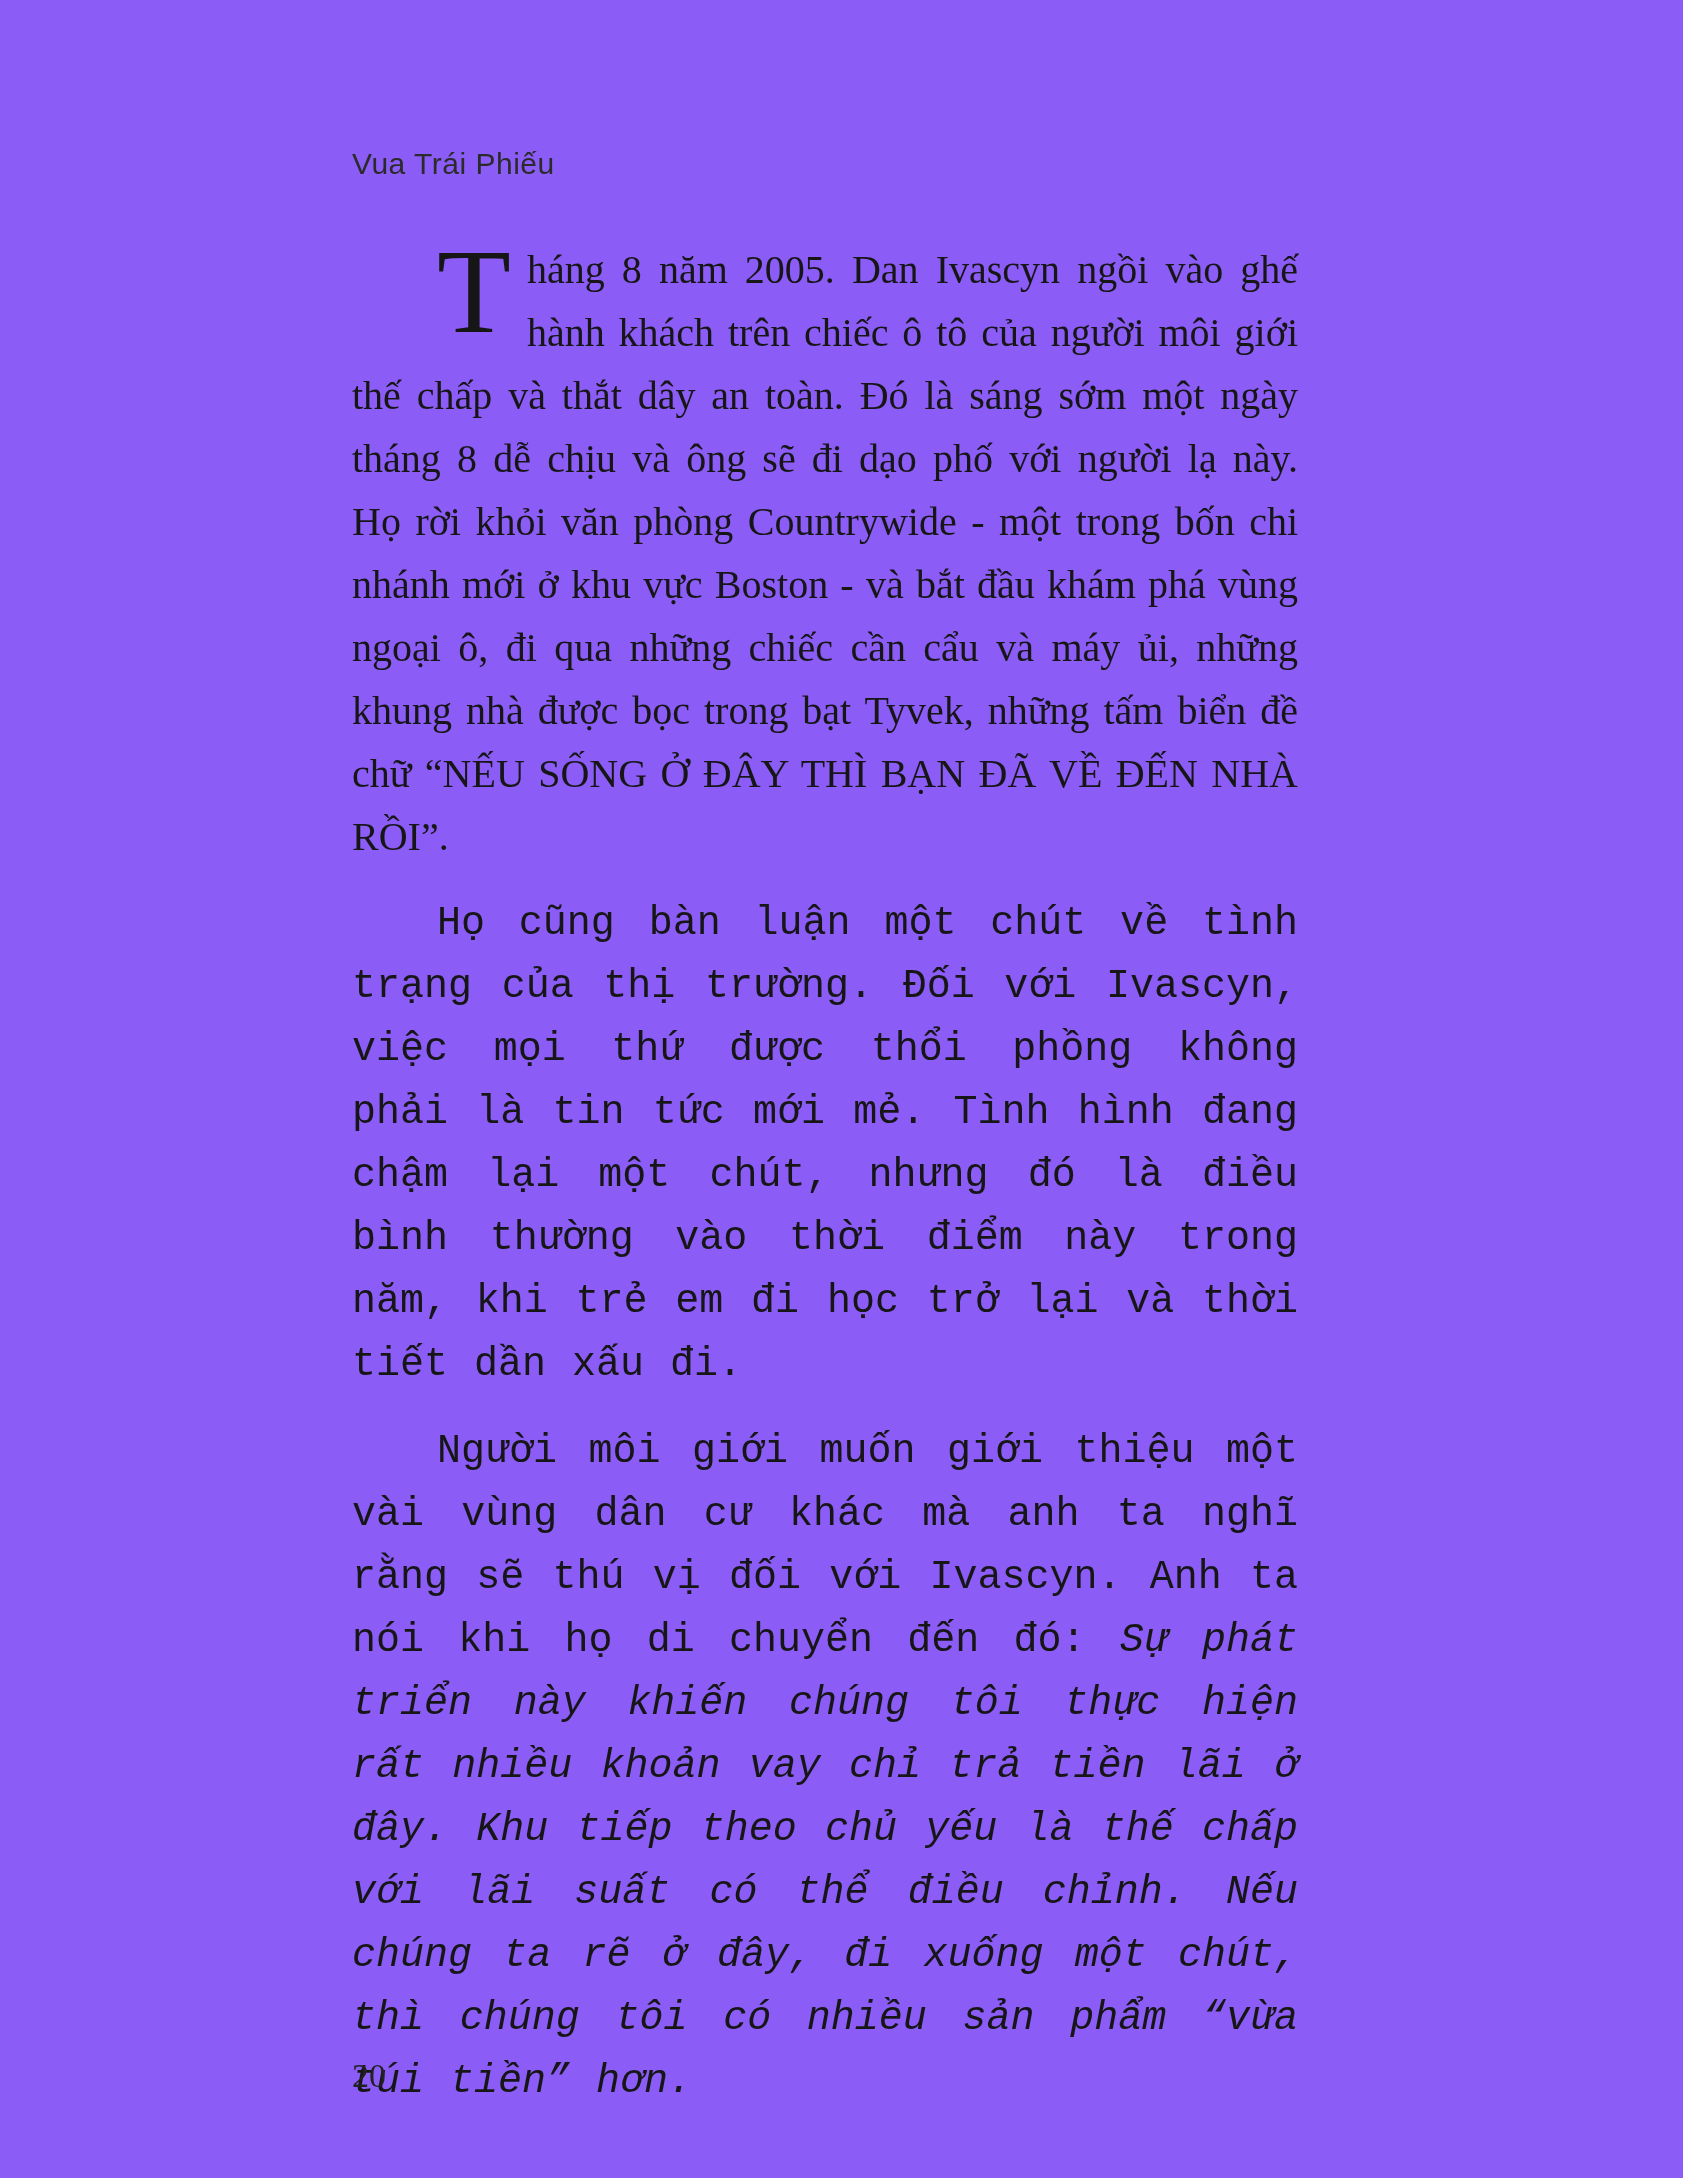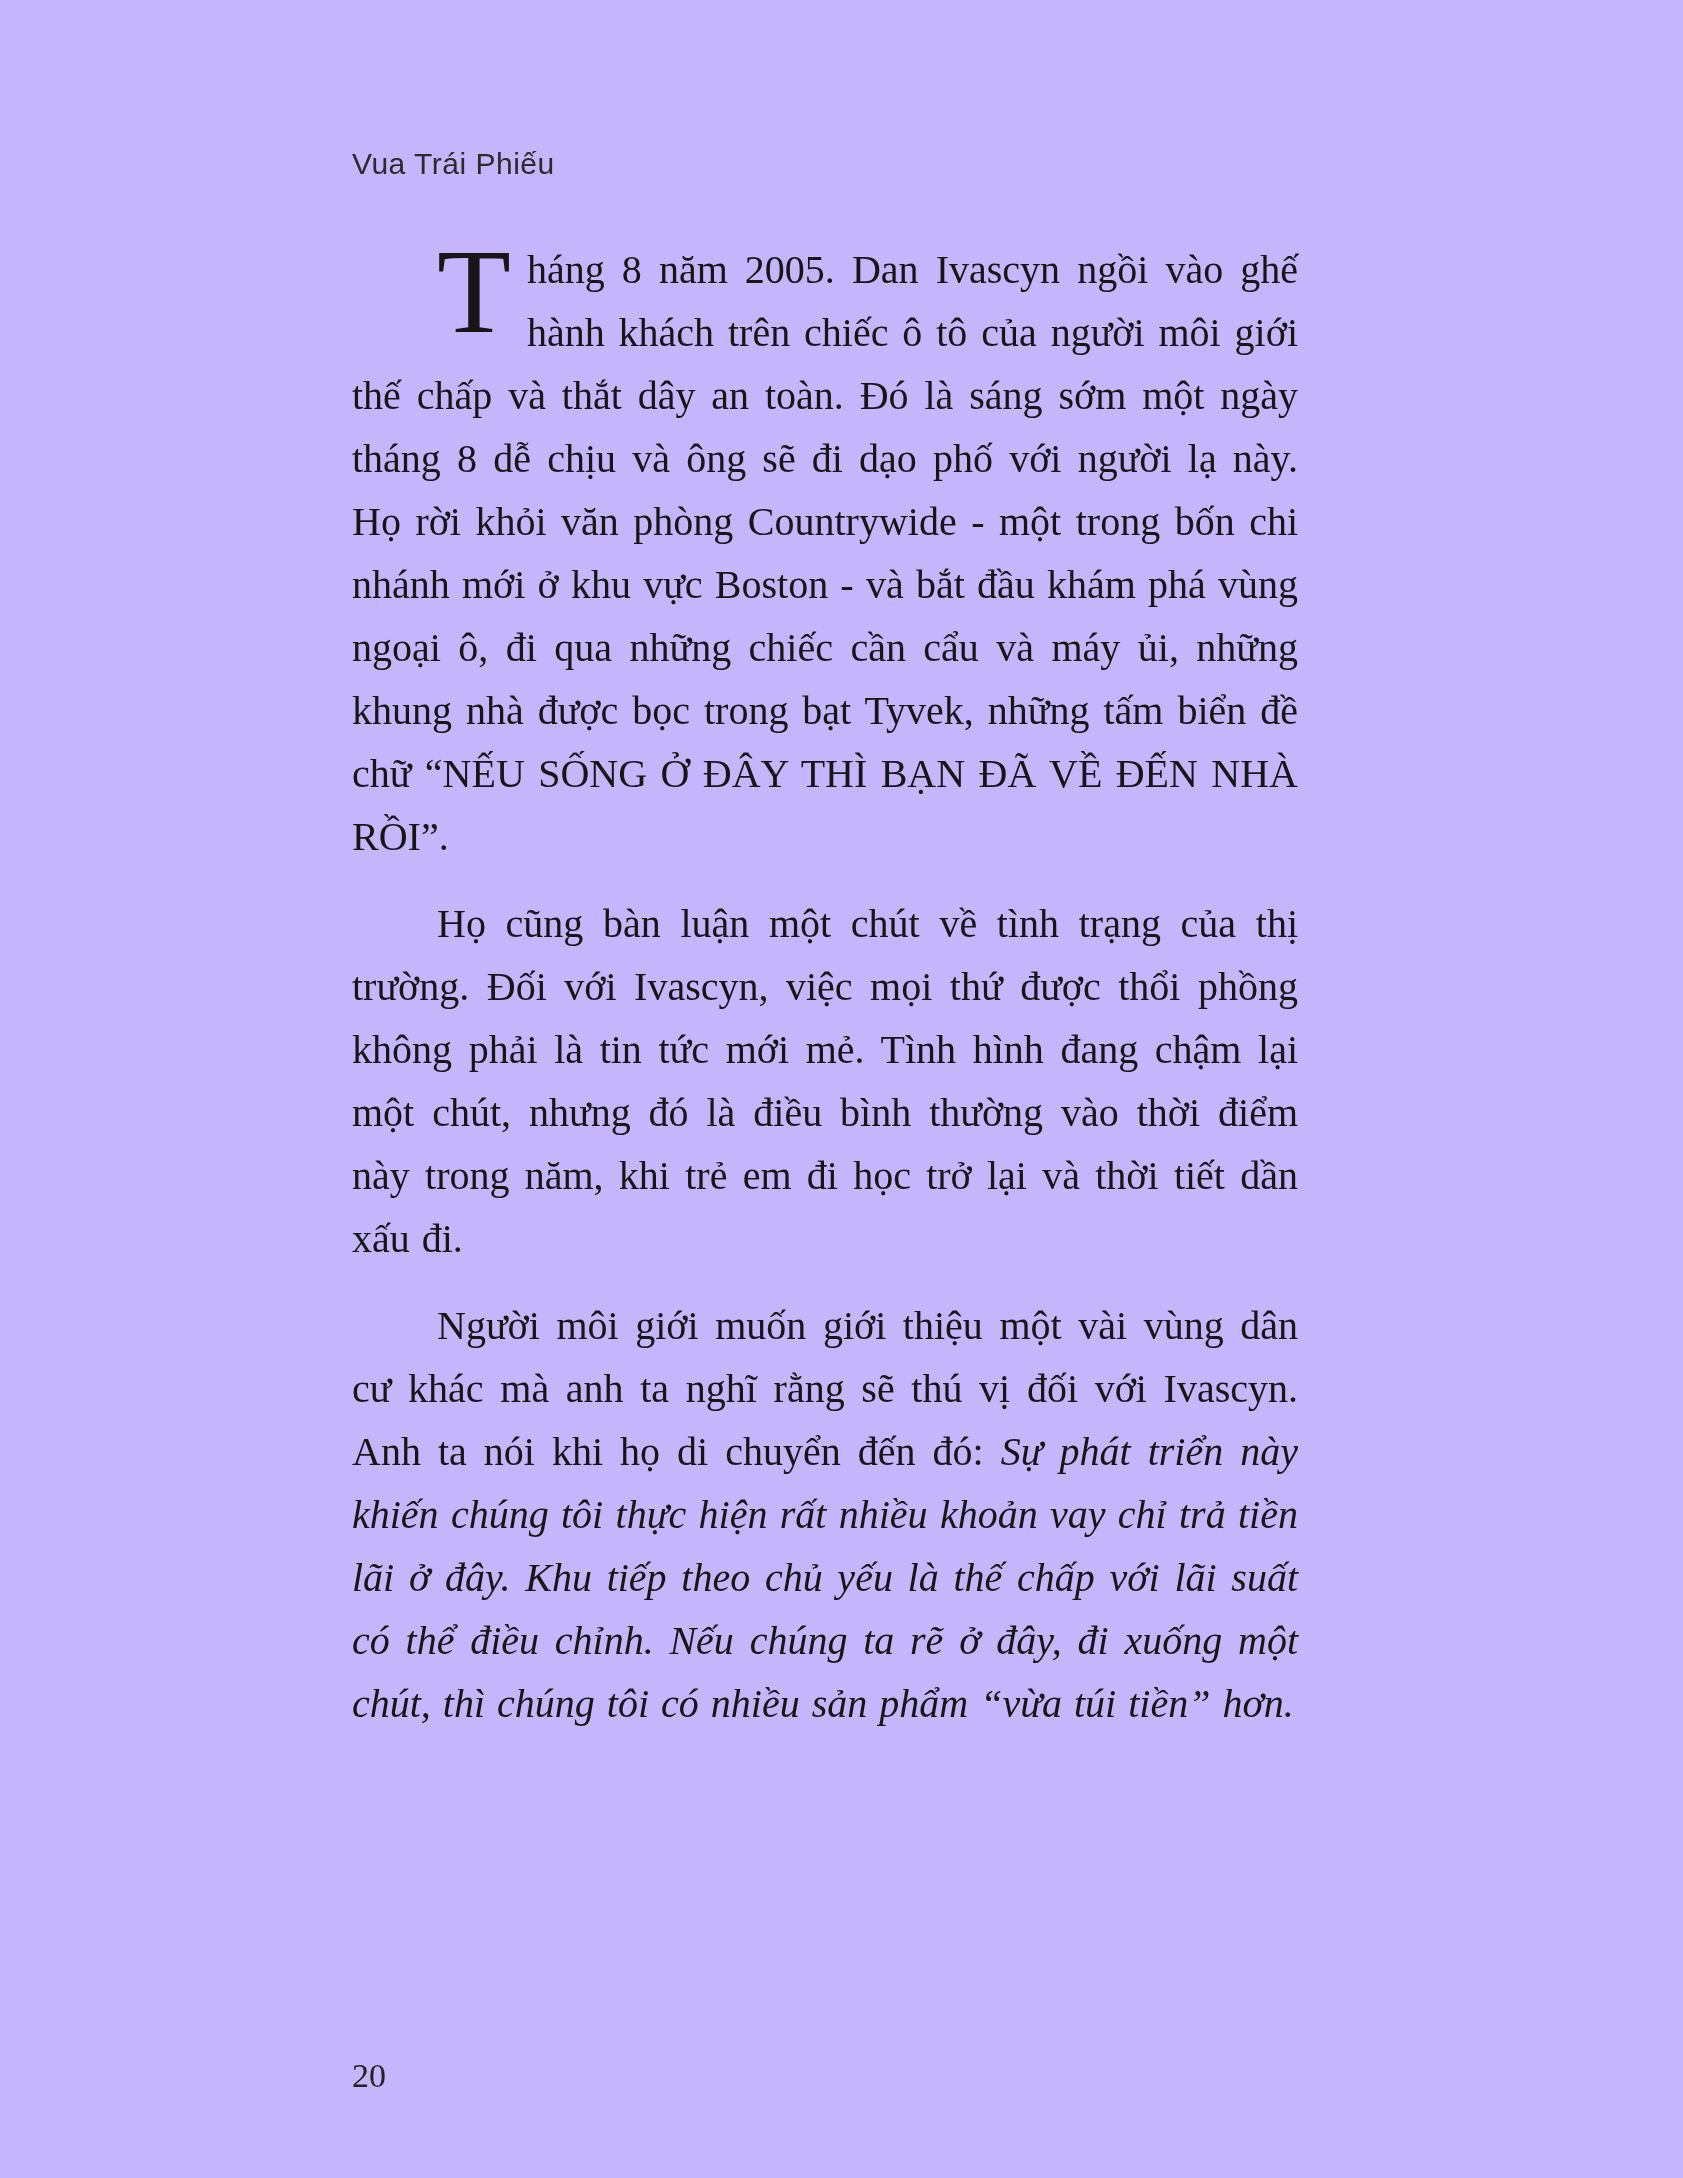--- a/index.html
+++ b/index.html
@@ -6,21 +6,21 @@
   html, body {
     margin: 0;
     padding: 0;
     background: #e9e9e9;
   }
   .page {
     position: relative;
     width: 1683px;
     height: 2178px;
     margin: 0 auto;
-    background: #c4b5fd;
+    background: #8b5cf6;
     overflow: hidden;
     font-family: "Liberation Serif", "DejaVu Serif", serif;
     color: #161616;
   }
   .running-header {
     position: absolute;
     top: 147px;
     left: 352px;
     font-family: "Liberation Sans", "DejaVu Sans", sans-serif;
     font-size: 30px;
@@ -36,20 +36,21 @@
   }
   .para {
     font-size: 40px;
     line-height: 63px;
     text-align: justify;
     margin: 0 0 24px 0;
     word-spacing: 2px;
   }
   .para.indent {
     text-indent: 85px;
+    font-family: Liberation Mono, monospace;
   }
   .dropcap {
     float: left;
     font-size: 121px;
     line-height: 99px;
     margin: 4px 16px 0 85px;
     font-weight: 400;
     color: #161616;
   }
   .speech {

